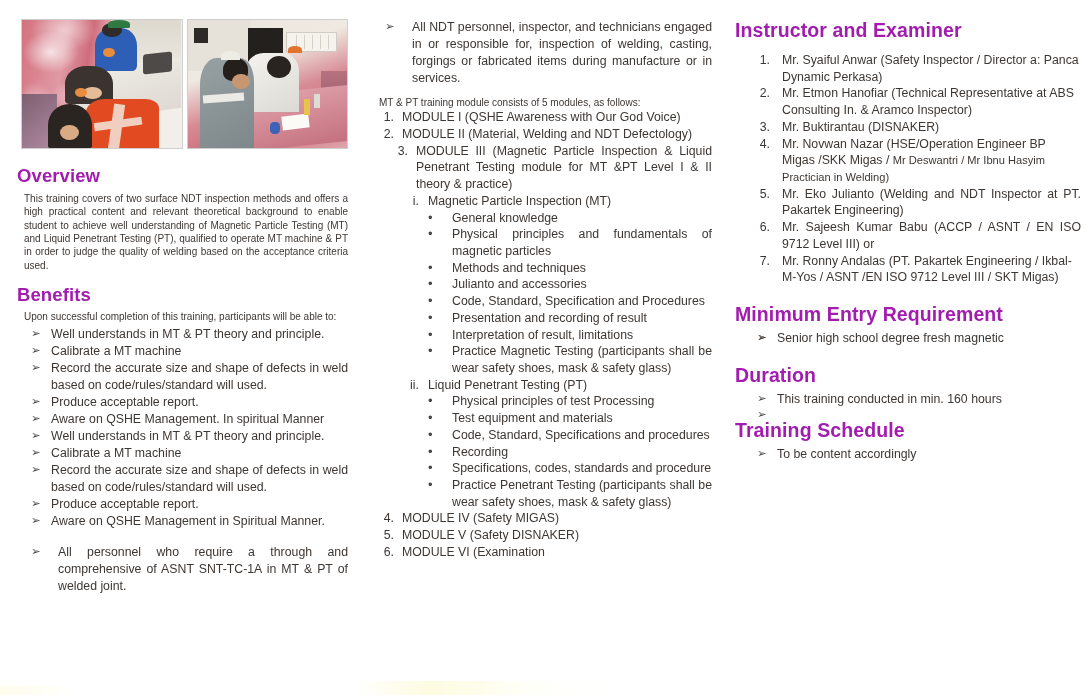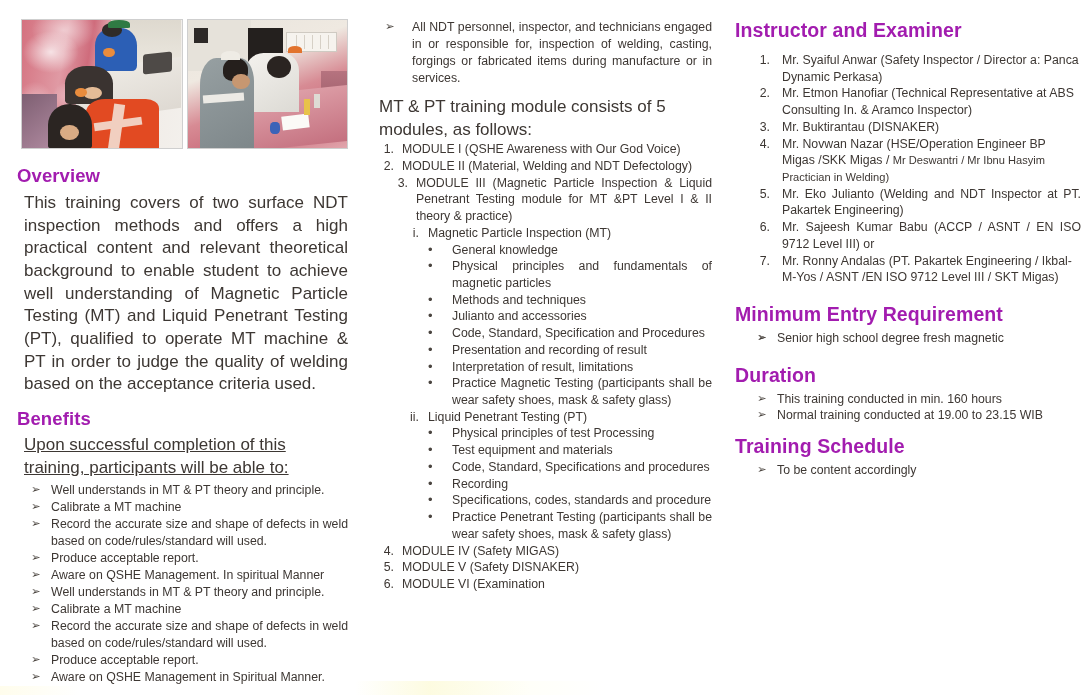--- a/index.html
+++ b/index.html
@@ -137,21 +137,21 @@
   
   h2.sec {
     font-size: 18.5px;
     font-weight: bold;
     color: #a21caf;
     margin: 1px;
     line-height: 1.18;
     letter-spacing: .1px;
   }
   .body {
-    font-size: 17px;
+    font-size: 10px;
     line-height: 1.335;
     color: #3d3733;
     text-align: justify;
   }
   .body.left { text-align: left; }
 
   ul, ol { margin: 0; padding: 0; list-style: none; }
 
   li.arrow {
     position: relative;
@@ -291,21 +291,21 @@
     </div>
 
     <div style="height:15px"></div>
     <h2 class="sec">Overview</h2>
     <div style="height:4px"></div>
     <p class="body" style="margin:0 0 0 8px;">This training covers of two surface NDT inspection methods and offers a high practical content and relevant theoretical background to enable student to achieve well understanding of Magnetic Particle Testing (MT) and Liquid Penetrant Testing (PT), qualified to operate MT machine &amp; PT in order to judge the quality of welding based on the acceptance criteria used.</p>
 
     <div class="gap-md"></div>
     <h2 class="sec">Benefits</h2>
     <div style="height:3px"></div>
-    <p class="body left" style="margin:0 0 0 8px;text-decoration:underline;">Upon successful completion of this training, participants will be able to:</p>
+    <p class="body left" style="margin:0 0 0 8px;">Upon successful completion of this training, participants will be able to:</p>
     <div style="height:3px"></div>
     <ul class="indent1">
       <li class="arrow nj"><span class="mk">➢</span><span>Well understands in MT &amp; PT theory and principle.</span></li>
       <li class="arrow nj"><span class="mk">➢</span><span>Calibrate a MT machine</span></li>
       <li class="arrow"><span class="mk">➢</span><span>Record the accurate size and shape of defects in weld based on code/rules/standard will used.</span></li>
       <li class="arrow nj"><span class="mk">➢</span><span>Produce acceptable report.</span></li>
       <li class="arrow nj"><span class="mk">➢</span><span>Aware on QSHE Management. In spiritual Manner</span></li>
       <li class="arrow nj"><span class="mk">➢</span><span>Well understands in MT &amp; PT theory and principle.</span></li>
       <li class="arrow nj"><span class="mk">➢</span><span>Calibrate a MT machine</span></li>
       <li class="arrow"><span class="mk">➢</span><span>Record the accurate size and shape of defects in weld based on code/rules/standard will used.</span></li>
@@ -398,21 +398,21 @@
     <ul style="margin-left:22px;">
       <li class="arrow"><span class="mk">➢</span></li>
       <li class="arrow nj"><span class="mk">➢</span><span>Senior high school degree fresh magnetic</span></li>
     </ul>
 
     <div class="gap-lg"></div>
     <h2 class="sec" style="font-size:19.5px;">Duration</h2>
     <div style="height:3px"></div>
     <ul style="margin-left:22px;">
       <li class="arrow nj" style="line-height:1.32;"><span class="mk">➢</span><span>This training conducted in min. 160 hours</span></li>
-      <li class="arrow nj" style="line-height:1.32;"><span class="mk">➢</span><span>Normal training conducted at 19.00 to 23.15 WIB</span></li>
+      <li class="arrow nj" style="line-height:1.32;"><span class="mk">➢</span></li>
     </ul>
 
     <div class="gap-md"></div>
     <h2 class="sec" style="font-size:19.5px;">Training Schedule</h2>
     <div style="height:3px"></div>
     <ul style="margin-left:22px;">
       <li class="arrow nj"><span class="mk">➢</span><span>To be content accordingly</span></li>
     </ul>
   </div>
 

